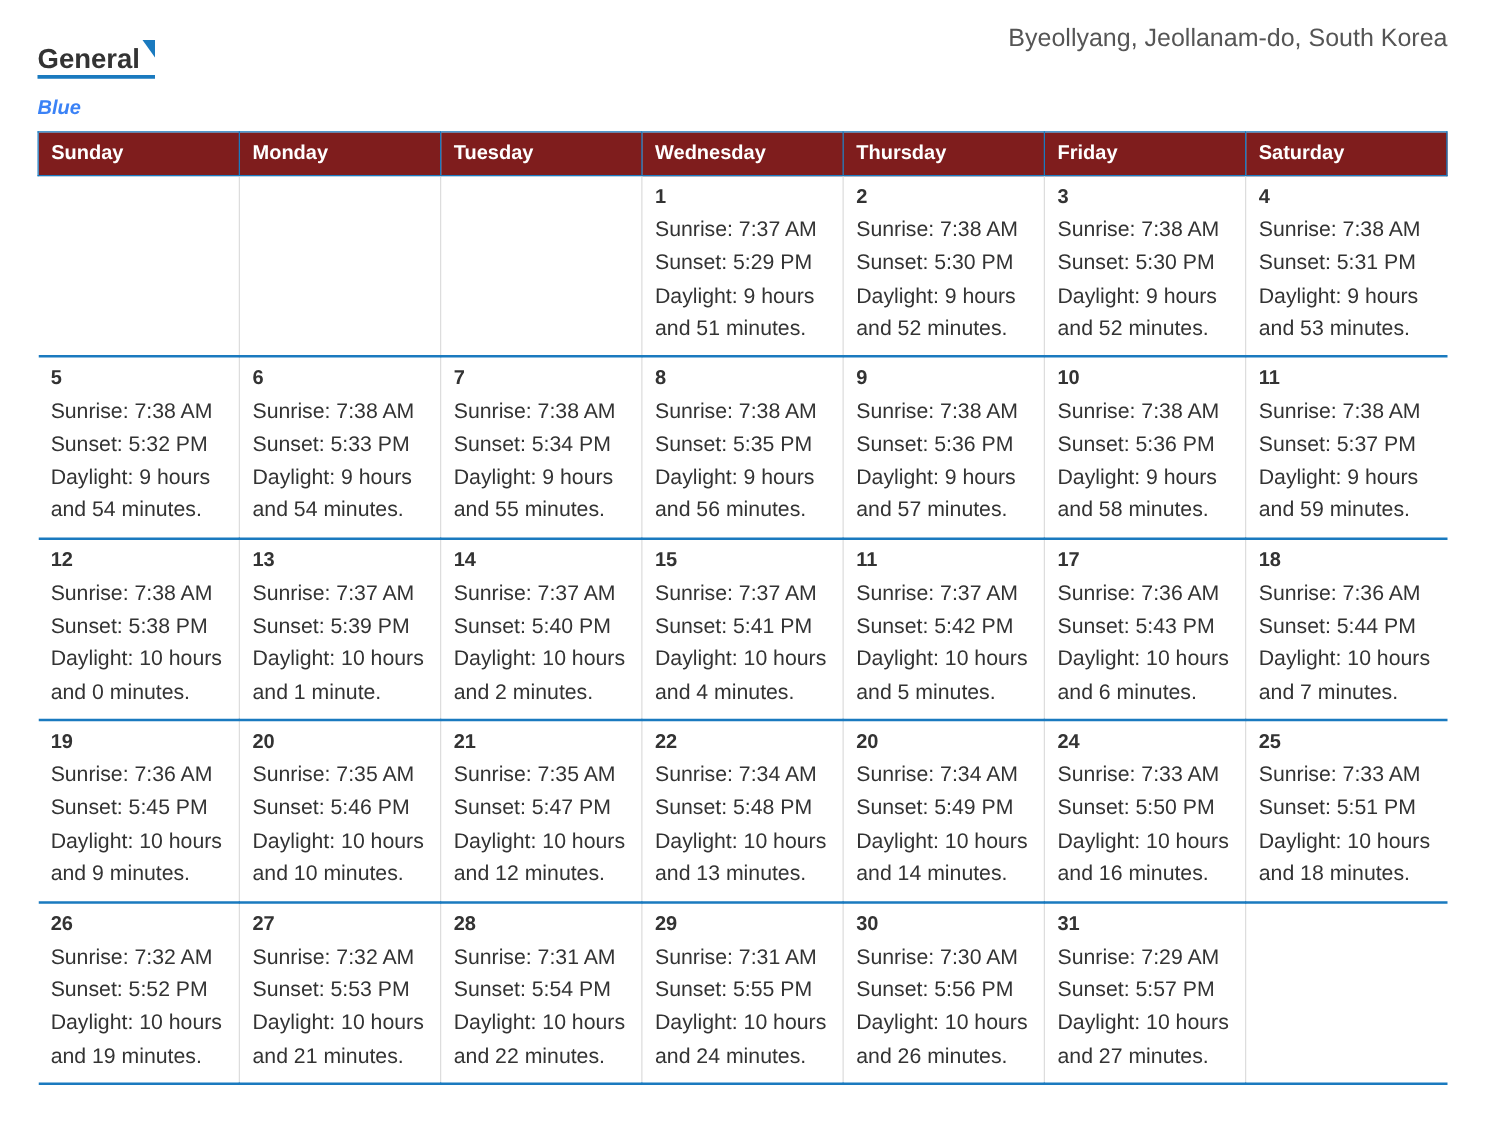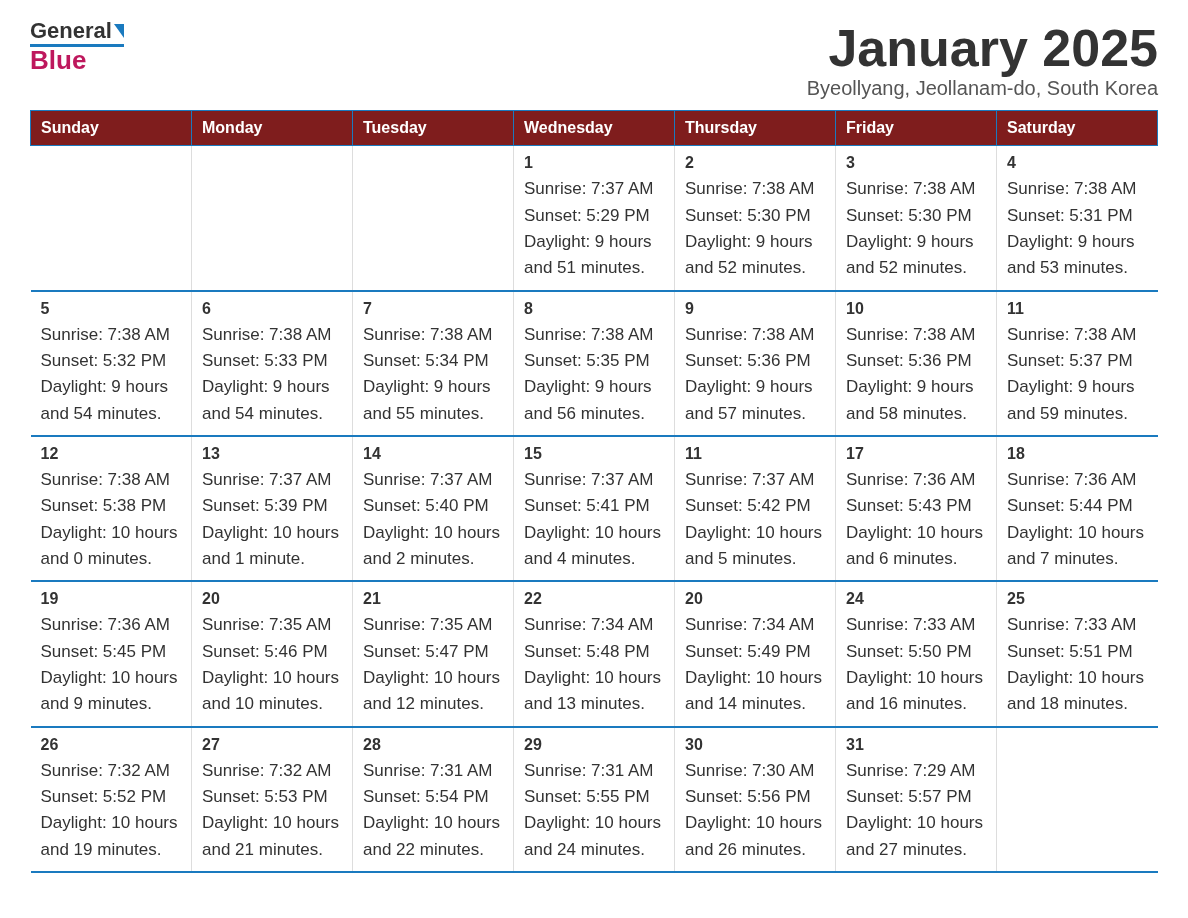--- a/index.html
+++ b/index.html
@@ -18,20 +18,21 @@
     .logo {
       display: flex;
       flex-direction: column;
       align-items: flex-start;
     }
     .logo-text {
       font-size: 22px;
       font-weight: bold;
       color: #333;
       line-height: 1;
+      margin-top: 16px;
     }
     .logo-triangle {
       display: inline-block;
       width: 0;
       height: 0;
       border-left: 10px solid transparent;
       border-top: 14px solid #1a7abf;
       margin-left: 2px;
       vertical-align: middle;
     }
@@ -103,24 +104,23 @@
 </head>
 <body>
 
 <div class="header">
   <div class="logo">
     <div style="display:flex; align-items:center;">
       <span class="logo-text">General</span>
       <span class="logo-triangle"></span>
     </div>
     <div class="logo-line"></div>
-    <span class="logo-text" style="color:#be185d; font-size:26px;">Blue</span>
+    <span class="logo-text" style="color:#3b82f6; font-size:16px;font-style:italic;">Blue</span>
   </div>
   <div class="title-block">
-    <div class="month-title">January 2025</div>
     <div class="location">Byeollyang, Jeollanam-do, South Korea</div>
   </div>
 </div>
 
 <table>
   <thead>
     <tr>
       <th>Sunday</th>
       <th>Monday</th>
       <th>Tuesday</th>

